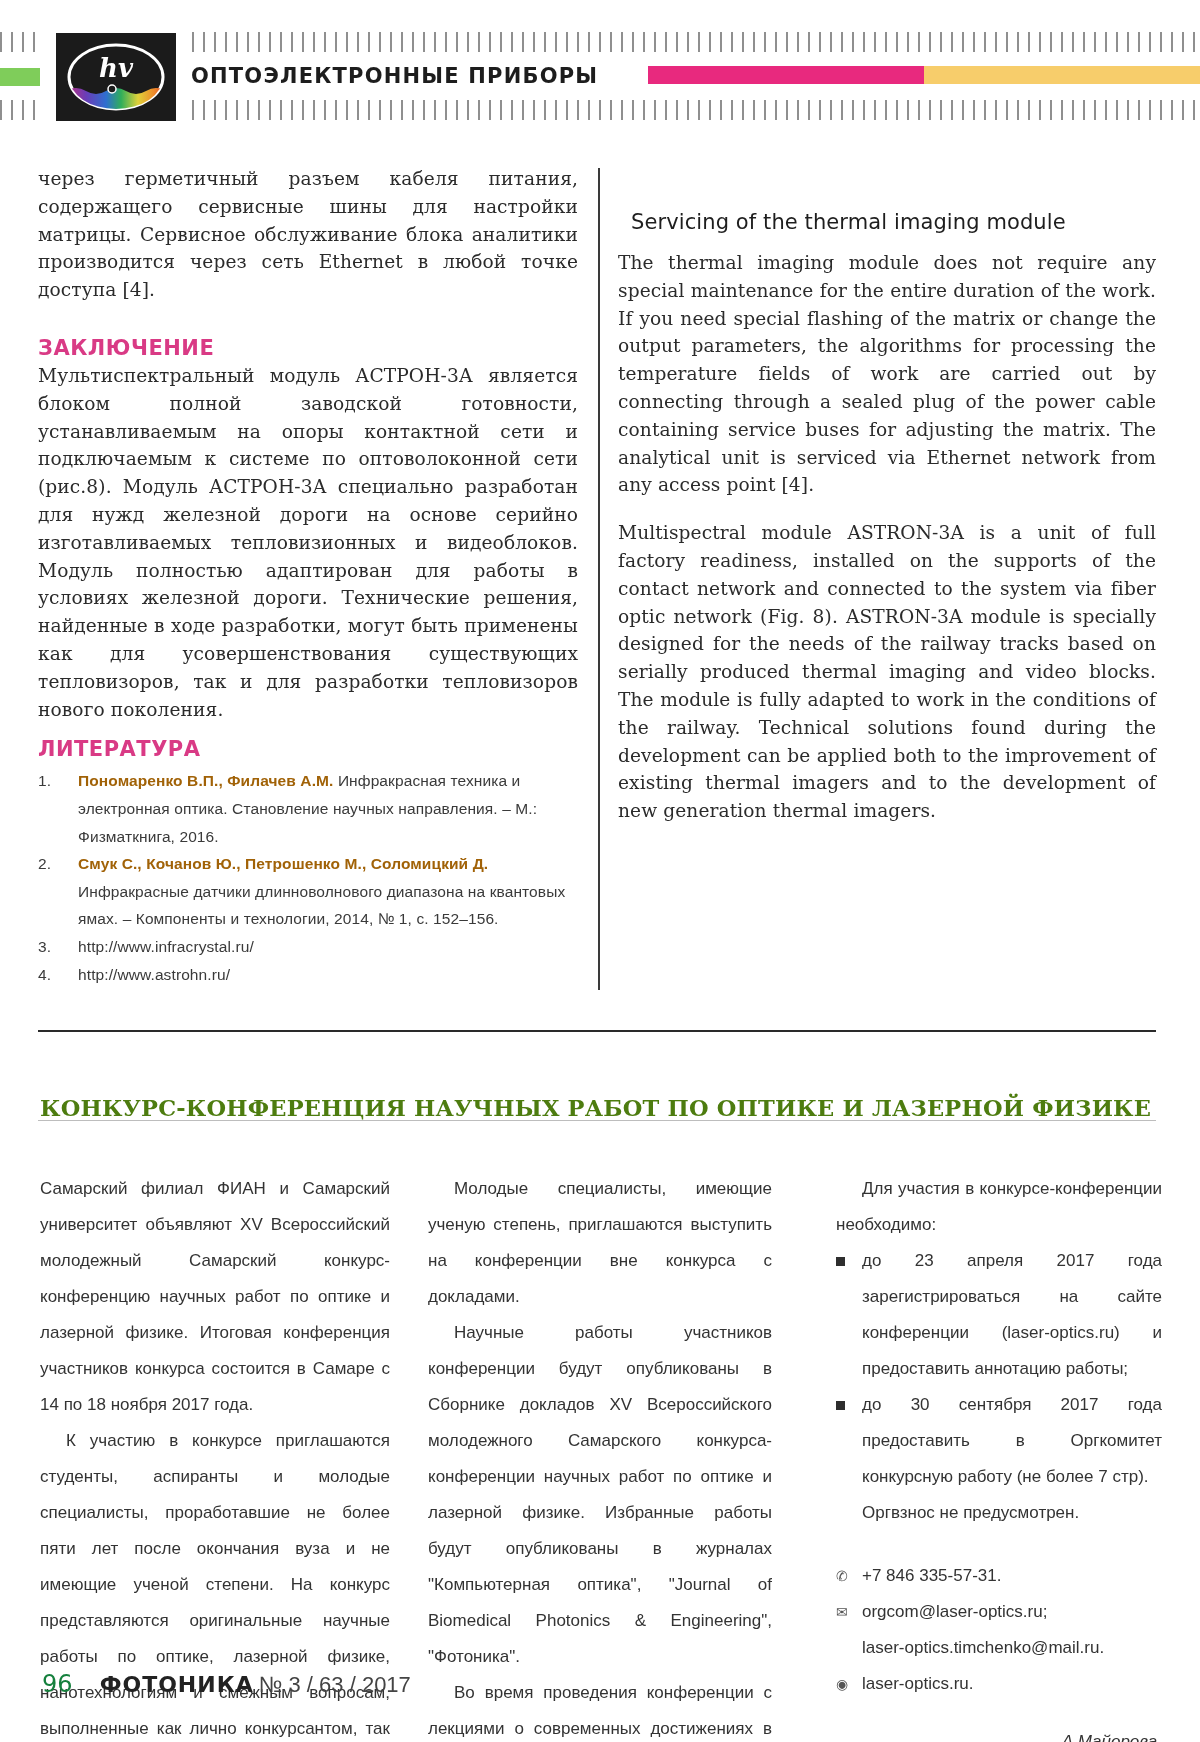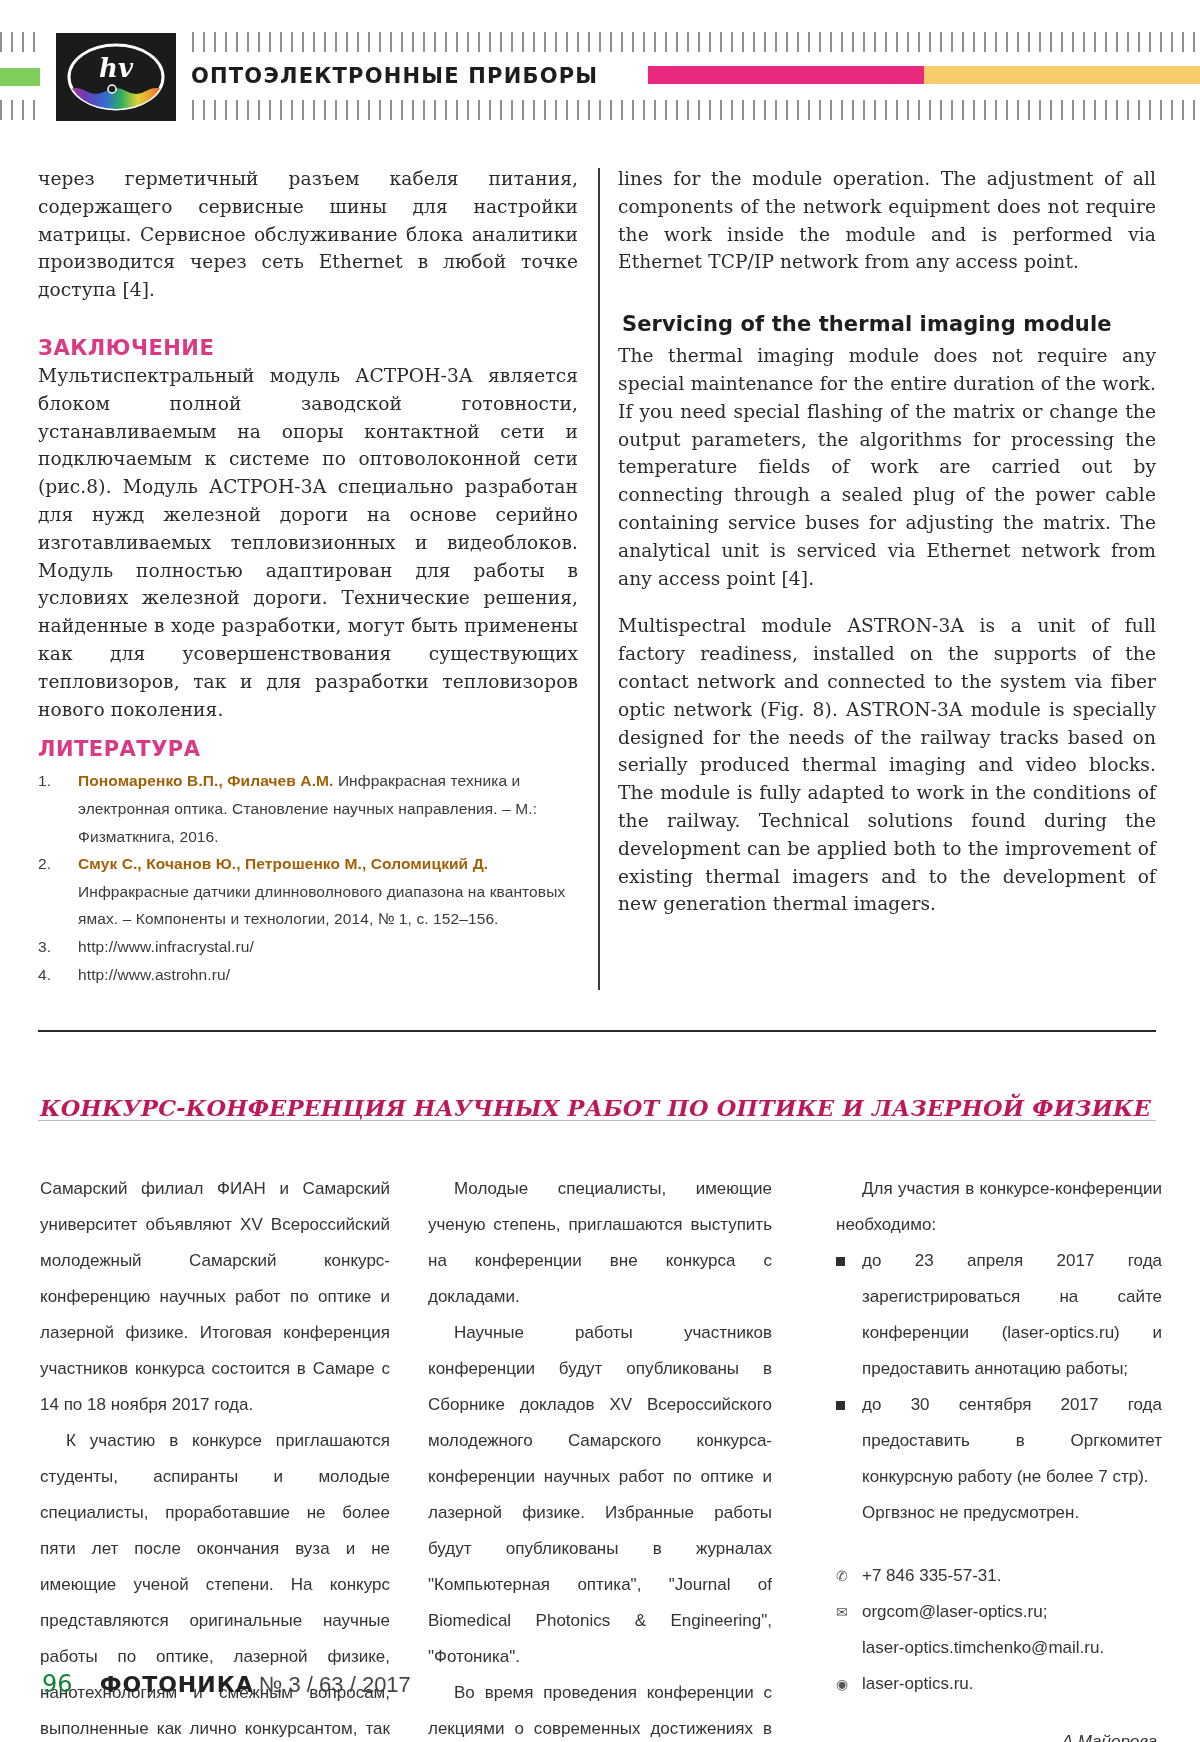--- a/index.html
+++ b/index.html
@@ -35,37 +35,37 @@
   }
   .col-left { left: 38px; width: 540px; }
   .col-right { left: 618px; width: 538px; }
   .col-divider { position: absolute; left: 598px; top: 168px; width: 2px; height: 822px; background: #3a3a3a; }
   .col p { margin: 0; }
   .hd-pink {
     font-family: "DejaVu Sans", sans-serif; font-weight: bold; font-size: 21px; color: #d93a85;
     letter-spacing: .5px; margin: 0; line-height: 28px;
   }
   .hd-dark {
-    font-family: "DejaVu Sans", sans-serif; font-weight: bold; font-size: 21px; color: #1e1e1e;
-    margin: 4px; line-height: 28px;
+    font-family: "DejaVu Sans", sans-serif; font-weight: normal; font-size: 21px; color: #1e1e1e;
+    margin: 13px; line-height: 28px;
   }
   .gap { height: 30px; }
   .refs { list-style: none; margin: 4px 0 0 0; padding: 0; font-family: "Liberation Sans", sans-serif;
     font-size: 15.5px; line-height: 27.6px; text-align: left; color: #3a3a3a; }
   .refs li { display: flex; }
   .refs .num { width: 40px; flex: none; }
   .refs .au { font-weight: bold; color: #a16207; }
 
   
   .hrule { position: absolute; left: 38px; top: 1030px; width: 1118px; height: 2px; background: #2a2a2a; }
 
   
   .ann-title {
     position: absolute; left: 40px; top: 1076px; font-family: "DejaVu Serif", serif; font-weight: bold;
-    font-size: 22.5px; color: #be185d; letter-spacing: .2px; white-space: nowrap; font-style: italic;
+    font-size: 22.5px; color: #4d7c0f; letter-spacing: .2px; white-space: nowrap;
   }
   .ann-rule { position: absolute; left: 38px; top: 1120px; width: 1118px; height: 1px; background: #bdbdbd; }
   .acol {
     position: absolute; top: 1139px; width: 350px;
     font-family: "Liberation Sans", sans-serif; font-size: 17px; line-height: 36px;
     text-align: justify; color: #333; margin-top: 32px;
   }
   .acol p { margin: 0; }
   .acol .ind { text-indent: 26px; }
   .acol-1 { left: 40px; }
@@ -147,21 +147,20 @@
     <li>
       <span class="num">4.</span>
       <span>http://www.astrohn.ru/</span>
     </li>
   </ol>
 </div>
 
 <div class="col-divider"></div>
 
 <div class="col col-right">
-  <p>lines for the module operation. The adjustment of all components of the network equipment does not require the work inside the module and is performed via Ethernet TCP/IP network from any access point.</p>
   <div class="gap"></div>
   <h2 class="hd-dark">Servicing of the thermal imaging module</h2>
   <p>The thermal imaging module does not require any special maintenance for the entire duration of the work. If you need special flashing of the matrix or change the output parameters, the algorithms for processing the temperature fields of work are carried out by connecting through a sealed plug of the power cable containing service buses for adjusting the matrix. The analytical unit is serviced via Ethernet network from any access point [4].</p>
   <div style="height:20px"></div>
   <p>Multispectral module ASTRON-3A is a unit of full factory readiness, installed on the supports of the contact network and connected to the system via fiber optic network (Fig. 8). ASTRON-3A module is specially designed for the needs of the railway tracks based on serially produced thermal imaging and video blocks. The module is fully adapted to work in the conditions of the railway. Technical solutions found during the development can be applied both to the improvement of existing thermal imagers and to the development of new generation thermal imagers.</p>
 </div>
 
 <div class="hrule"></div>
 
 <h2 class="ann-title">КОНКУРС-КОНФЕРЕНЦИЯ НАУЧНЫХ РАБОТ ПО ОПТИКЕ И ЛАЗЕРНОЙ ФИЗИКЕ</h2>

